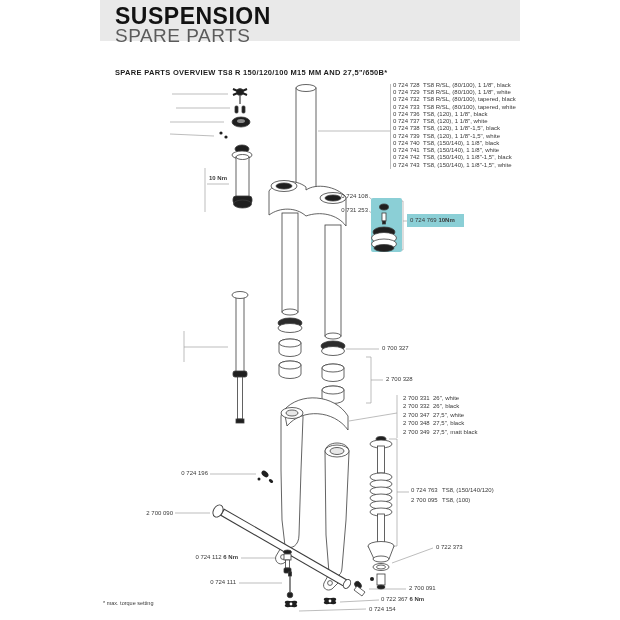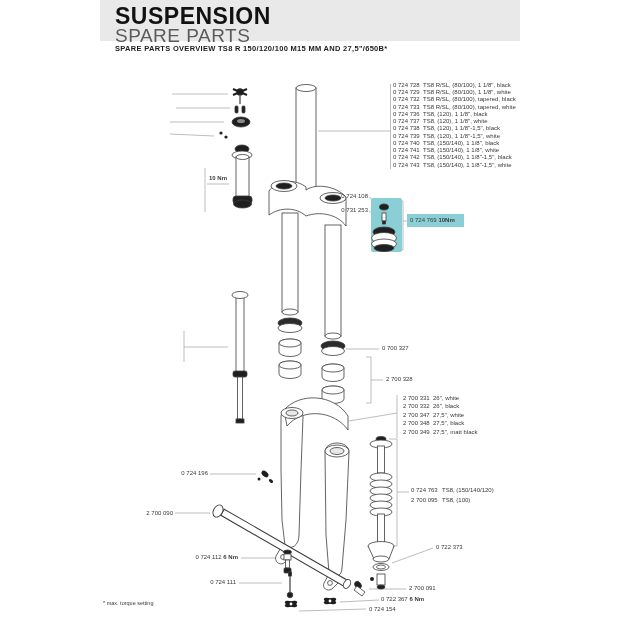--- a/index.html
+++ b/index.html
@@ -1,21 +1,21 @@
 <!DOCTYPE html>
 <html><head>
 <meta charset="utf-8">
 <style>
   html,body{margin:0;padding:0;background:#fff;}
   .page{position:relative;width:620px;height:620px;background:#fff;overflow:hidden;
         font-family:"Liberation Sans",sans-serif;color:#3a3a3a;}
   .band{position:absolute;left:100px;top:0;width:420px;height:41px;background:#e9e9e9;}
   .title{position:absolute;left:15px;top:3px;font-size:23px;font-weight:bold;color:#121212;letter-spacing:.5px;}
   .subtitle{position:absolute;left:15px;top:25px;font-size:19px;color:#5b5b5b;letter-spacing:.5px;}
-  .heading{position:absolute;left:115px;top:44px;font-size:7.5px;font-weight:bold;color:#1c1c1c;letter-spacing:.3px;white-space:nowrap;}
+  .heading{position:absolute;left:115px;top:68px;font-size:7.5px;font-weight:bold;color:#1c1c1c;letter-spacing:.3px;white-space:nowrap;}
   .footnote{position:absolute;left:103px;top:600px;font-size:5.5px;color:#3a3a3a;}
   svg.diagram{position:absolute;left:0;top:0;}
   .lbl{position:absolute;font-size:6px;line-height:7px;white-space:nowrap;color:#3a3a3a;}
   .b{font-weight:bold;}
   .ra{text-align:right;}
   
   .alist{position:absolute;left:123px;top:0;width:120px;font-size:6px;}
   .alist .row{position:absolute;left:0;white-space:nowrap;}
   .list-topcap .row:nth-child(1){top:90px}
   .list-topcap .row:nth-child(2){top:104px}

